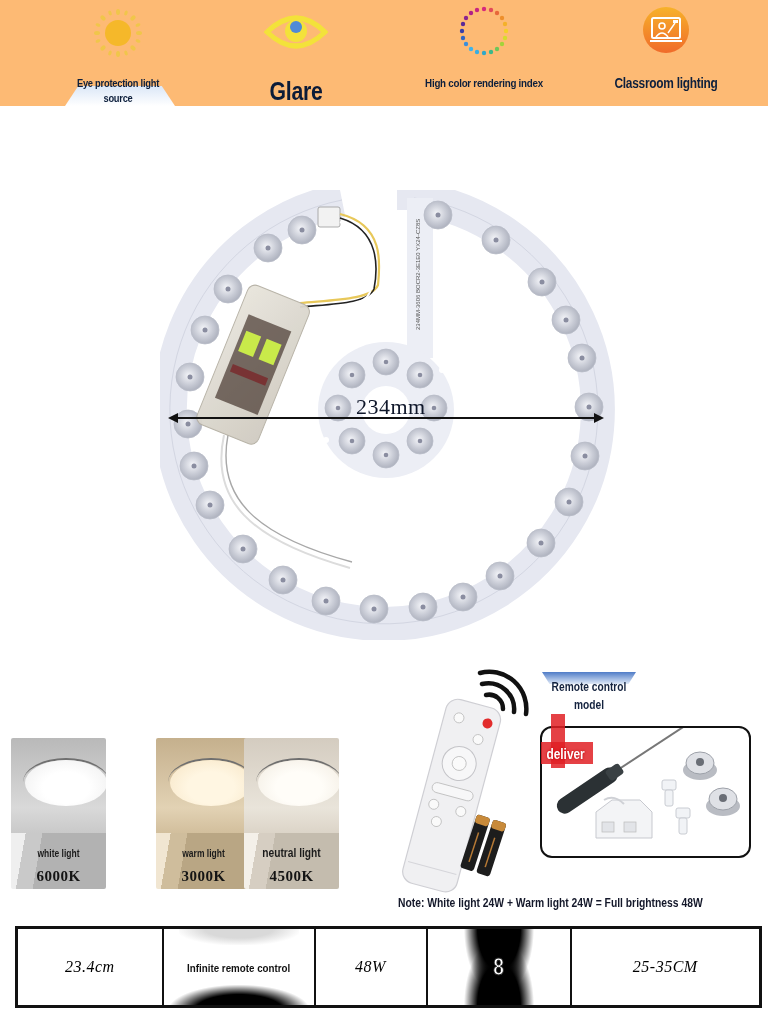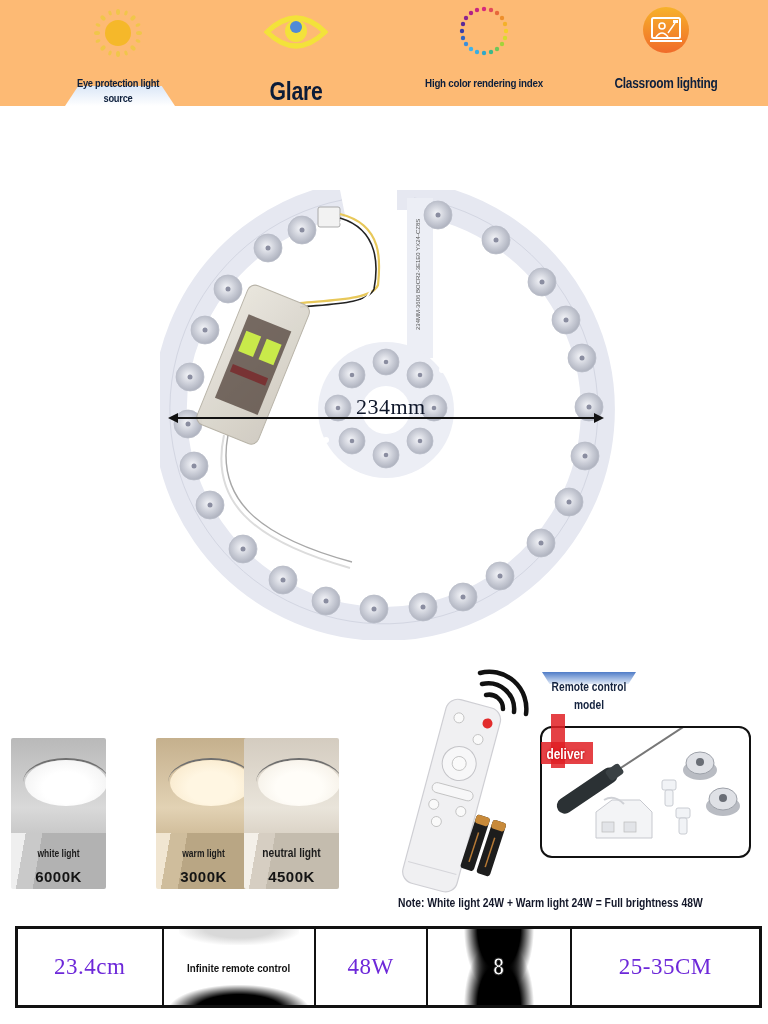--- a/index.html
+++ b/index.html
@@ -29,21 +29,21 @@
   .board { position: absolute; left: 160px; top: 190px; width: 460px; height: 450px; }
   .dimension-label { position: absolute; left: 356px; top: 394px; font-family: "Liberation Serif", serif; font-size: 22px; color: #0f172a; letter-spacing: 0.5px; }
 
   
   .swatch { position: absolute; top: 738px; width: 95px; height: 151px; overflow: hidden; border-radius: 2px; }
   .swatch .ceiling { position: absolute; left: 0; top: 0; right: 0; height: 100px; }
   .swatch .wall { position: absolute; left: 0; top: 95px; right: 0; bottom: 0; }
   .swatch .lamp { position: absolute; left: 14px; top: 22px; width: 82px; height: 46px; border-radius: 50%; }
   .swatch .lamp-rim { position: absolute; left: 12px; top: 20px; width: 86px; height: 48px; border-radius: 50%; border-top: 2px solid #6f6f6f; }
   .swatch .name { position: absolute; left: 0; right: 0; top: 110px; text-align: center; font-size: 10px; font-weight: bold; color: #1b1b1b; transform: scaleX(0.85); }
-  .swatch .kelvin { position: absolute; left: 0; right: 0; top: 130px; text-align: center; font-family: Liberation Sans, sans-serif; font-size: 15px; font-weight: bold; color: #141414; letter-spacing: 0.5px; }
+  .swatch .kelvin { position: absolute; left: 0; right: 0; top: 130px; text-align: center; font-family: Liberation Serif, serif; font-size: 15px; font-weight: bold; color: #141414; letter-spacing: 0.5px; }
   .sw1 { left: 11px; }
   .sw1 .ceiling { background: linear-gradient(180deg, #b9b9b9, #d9d9d9 70%, #c6c6c6); }
   .sw1 .wall { background: linear-gradient(100deg, #efefef 0 14%, #c9c9c9 14% 30%, #b2b2b2 30%); }
   .sw1 .lamp { background: radial-gradient(ellipse at 50% 60%, #ffffff 40%, #ececec 100%); }
   .sw2 { left: 144px; margin-left: 12px; }
   .sw2 .ceiling { background: linear-gradient(180deg, #c5b08d, #e2d2b4 70%, #cfbb98); }
   .sw2 .wall { background: linear-gradient(100deg, #f1e6d2 0 14%, #cfbd9c 14% 30%, #b9a684 30%); }
   .sw2 .lamp { background: radial-gradient(ellipse at 50% 60%, #fff6e2 40%, #f6e4c3 100%); }
   .sw3 { left: 244px; }
   .sw3 .ceiling { background: linear-gradient(180deg, #d4ccc0, #e9e4da 70%, #d9d1c4); }
@@ -68,21 +68,21 @@
   .spec-table tr.vals td { height: 36px; }
   .hourglass { position: absolute; left: 50%; transform: translateX(-50%); width: 96px; top: 0; bottom: 0; background: radial-gradient(ellipse at 50% 0%, #000 0 38%, rgba(0,0,0,0) 62%), radial-gradient(ellipse at 50% 100%, #000 0 38%, rgba(0,0,0,0) 62%); }
   .hg-bottom { position: absolute; left: 50%; transform: translateX(-50%); width: 140px; bottom: -6px; height: 26px; background: radial-gradient(ellipse at 50% 100%, #000 0 45%, rgba(0,0,0,0) 72%); }
   .hg-top-light { position: absolute; left: 50%; transform: translateX(-50%); width: 120px; top: 0; height: 16px; background: radial-gradient(ellipse at 50% 0%, #d9d9d9 0 40%, rgba(255,255,255,0) 75%); }
   .cell-text { position: relative; z-index: 2; display: inline-block; }
   .t-size { font-size: 28px; font-weight: bold; color: #fff; -webkit-text-stroke: 1.3px #222; transform: scaleX(0.8); }
   .t-function { font-size: 18px; font-weight: bold; color: #1a1a1a; transform: scaleX(0.8); }
   .t-power { font-size: 26px; font-weight: bold; color: #111; transform: scaleX(0.8); }
   .t-magnets { font-size: 11px; font-weight: bold; color: #1a1a1a; line-height: 16px; transform: scaleX(0.85); }
   .t-chassis { font-size: 17px; font-weight: bold; color: #111; transform: scaleX(0.82); }
-  .v-serif { font-family: "Liberation Serif", serif; font-size: 23px; color: #6d28d9; letter-spacing: 0.5px; }
+  .v-serif { font-family: "Liberation Serif", serif; font-size: 16px; color: #000000; letter-spacing: 0.5px; font-style: italic; }
   .v-func { font-size: 11.5px; font-weight: bold; color: #111; transform: scaleX(0.85); text-shadow: 0 0 2px #fff, 0 0 2px #fff; }
   .v-mag { font-size: 24px; font-weight: bold; color: #fff; -webkit-text-stroke: 1px #222; transform: scaleX(0.8); }
 </style>
 </head>
 <body>
 
 <div class="banner">
 
   <div class="feature f1">
     <span class="icon">

